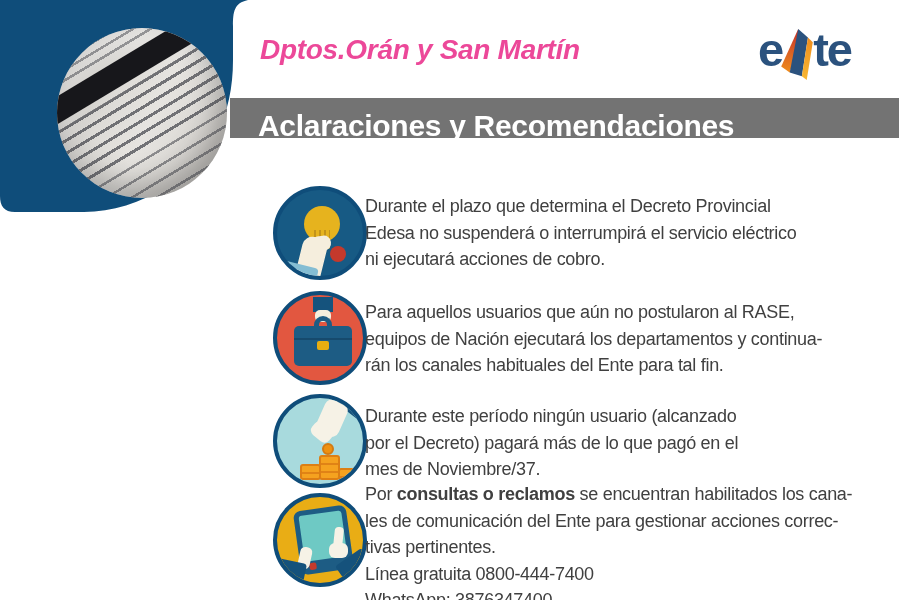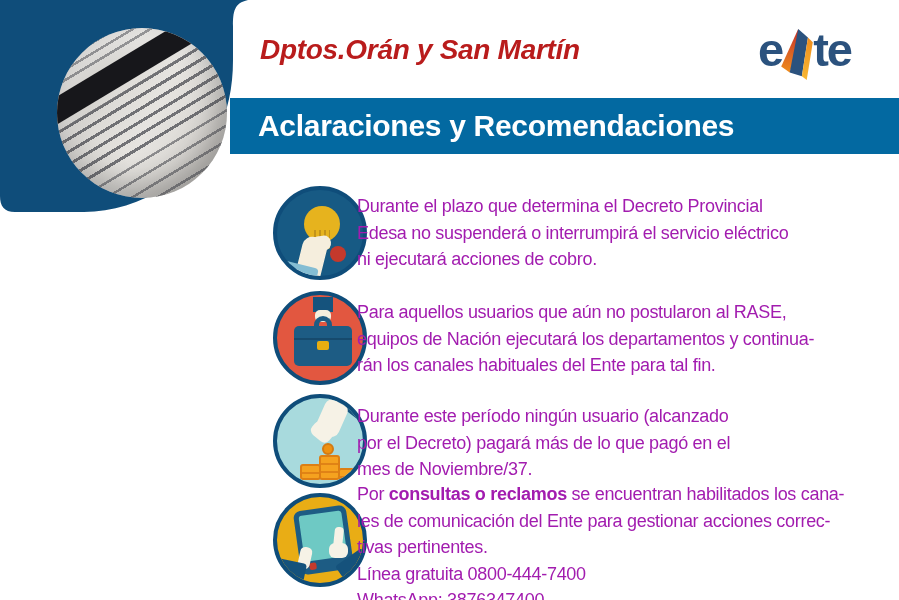--- a/index.html
+++ b/index.html
@@ -35,43 +35,43 @@
   }
   .bill-lines-c {
     position:absolute; left:6px; top:30px; width:230px; height:30px;
     background:repeating-linear-gradient(180deg, rgba(52,54,62,.45) 0 2.5px, transparent 2.5px 9px);
   }
 
   
   .dept-title {
     left:260px; top:34px;
     font-size:28px; font-weight:700; font-style:italic;
-    color:#b91c1c; letter-spacing:-0.3px;
+    color:#ec4899; letter-spacing:-0.3px;
   }
   .logo { left:758px; top:24px; display:flex; align-items:flex-start; }
   .logo-letter {
     font-size:47px; font-weight:700; color:#2b527e; letter-spacing:-2px; line-height:52px;
   }
   .logo-bolt { width:34px; height:62px; margin:0 -1px 0 -2px; }
 
   
   .banner {
-    left:230px; top:98px; width:669px; height:56px;
-    background:#0369a1;
+    left:230px; top:98px; width:669px; height:40px;
+    background:#737373;
   }
   .banner-title {
     color:#ffffff; font-size:30px; font-weight:700;
     line-height:56px; padding-left:28px; letter-spacing:-0.3px;
     white-space:nowrap;
   }
 
   
   .bullet-text {
-    left:357px; width:524px;
-    color:#a21caf; font-size:18px; line-height:26.5px;
+    left:365px; width:524px;
+    color:#404040; font-size:18px; line-height:26.5px;
     letter-spacing:-0.3px; white-space:pre-line;
   }
   .bullet-text b { font-weight:700;text-align:center; }
 
   .icon-circle {
     width:94px; height:94px; border-radius:50%;
     border:4px solid #0f4d7a; overflow:hidden; position:absolute; left:273px;
   }
   .icon-circle > div { position:absolute; }
 

